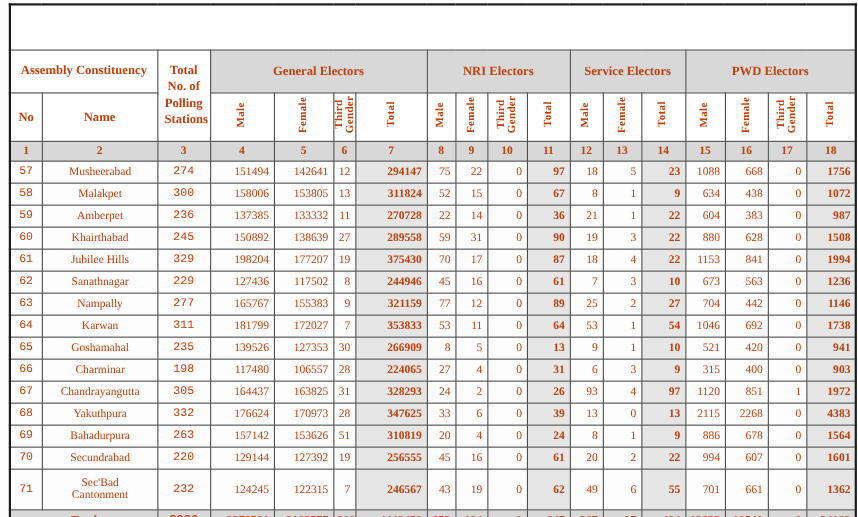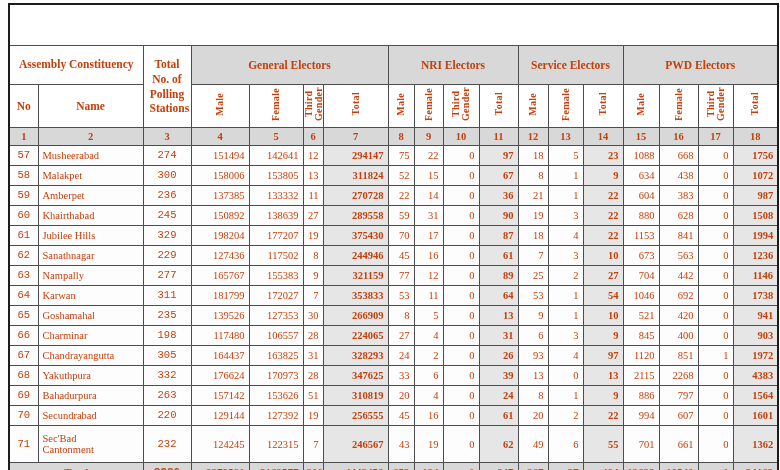--- a/index.html
+++ b/index.html
@@ -23,21 +23,21 @@
     display:inline-block;writing-mode:vertical-rl;transform:rotate(180deg);
     font-size:10px;line-height:10px;letter-spacing:0.3px;font-weight:bold;white-space:nowrap;
   }
   .r-noname th{height:24px;font-size:11.5px;text-align:center;background:#ffffff;}
   .r-nums th{height:15px;font-size:10.5px;text-align:center;background:#d8d8d8;}
   .hdr-left{font-size:11.5px;text-align:center;background:#ffffff;line-height:1.35;}
   .hdr-ps{font-size:11px;text-align:center;background:#ffffff;line-height:1.3;padding:1px 6px;margin-left:40px;}
   tbody td{font-size:10.5px;height:17px;line-height:1.05;}
   .c-num{text-align:right;padding-right:4px;}
   .c-center{text-align:center;font-family:Liberation Mono, monospace;}
-  .c-name{text-align:left;padding-left:4px;}
+  .c-name{text-align:center;padding-left:4px;}
   .totcol{background:#e6e6e6;font-weight:bold;}
   tr.tall td{height:34px;}
   tr.total-row td{background:#d8d8d8;font-weight:bold;font-size:11px;height:18px;}
   tr.total-row td.t-label{text-align:center;}
 </style>
 </head>
 <body>
 
 <div class="page">
   <table class="main">
@@ -304,21 +304,21 @@
           <td class="c-num">106557</td>
           <td class="c-num">28</td>
           <td class="c-num totcol">224065</td>
           <td class="c-num">27</td>
           <td class="c-num">4</td>
           <td class="c-num">0</td>
           <td class="c-num totcol">31</td>
           <td class="c-num">6</td>
           <td class="c-num">3</td>
           <td class="c-num totcol">9</td>
-          <td class="c-num">845</td>
+          <td class="c-num">315</td>
           <td class="c-num">400</td>
           <td class="c-num">0</td>
           <td class="c-num totcol">903</td>
         </tr>
         <tr>
           <td class="c-center">67</td>
           <td class="c-name">Chandrayangutta</td>
           <td class="c-center">305</td>
           <td class="c-num">164437</td>
           <td class="c-num">163825</td>
@@ -365,21 +365,21 @@
           <td class="c-num">51</td>
           <td class="c-num totcol">310819</td>
           <td class="c-num">20</td>
           <td class="c-num">4</td>
           <td class="c-num">0</td>
           <td class="c-num totcol">24</td>
           <td class="c-num">8</td>
           <td class="c-num">1</td>
           <td class="c-num totcol">9</td>
           <td class="c-num">886</td>
-          <td class="c-num">797</td>
+          <td class="c-num">678</td>
           <td class="c-num">0</td>
           <td class="c-num totcol">1564</td>
         </tr>
         <tr>
           <td class="c-center">70</td>
           <td class="c-name">Secundrabad</td>
           <td class="c-center">220</td>
           <td class="c-num">129144</td>
           <td class="c-num">127392</td>
           <td class="c-num">19</td>

